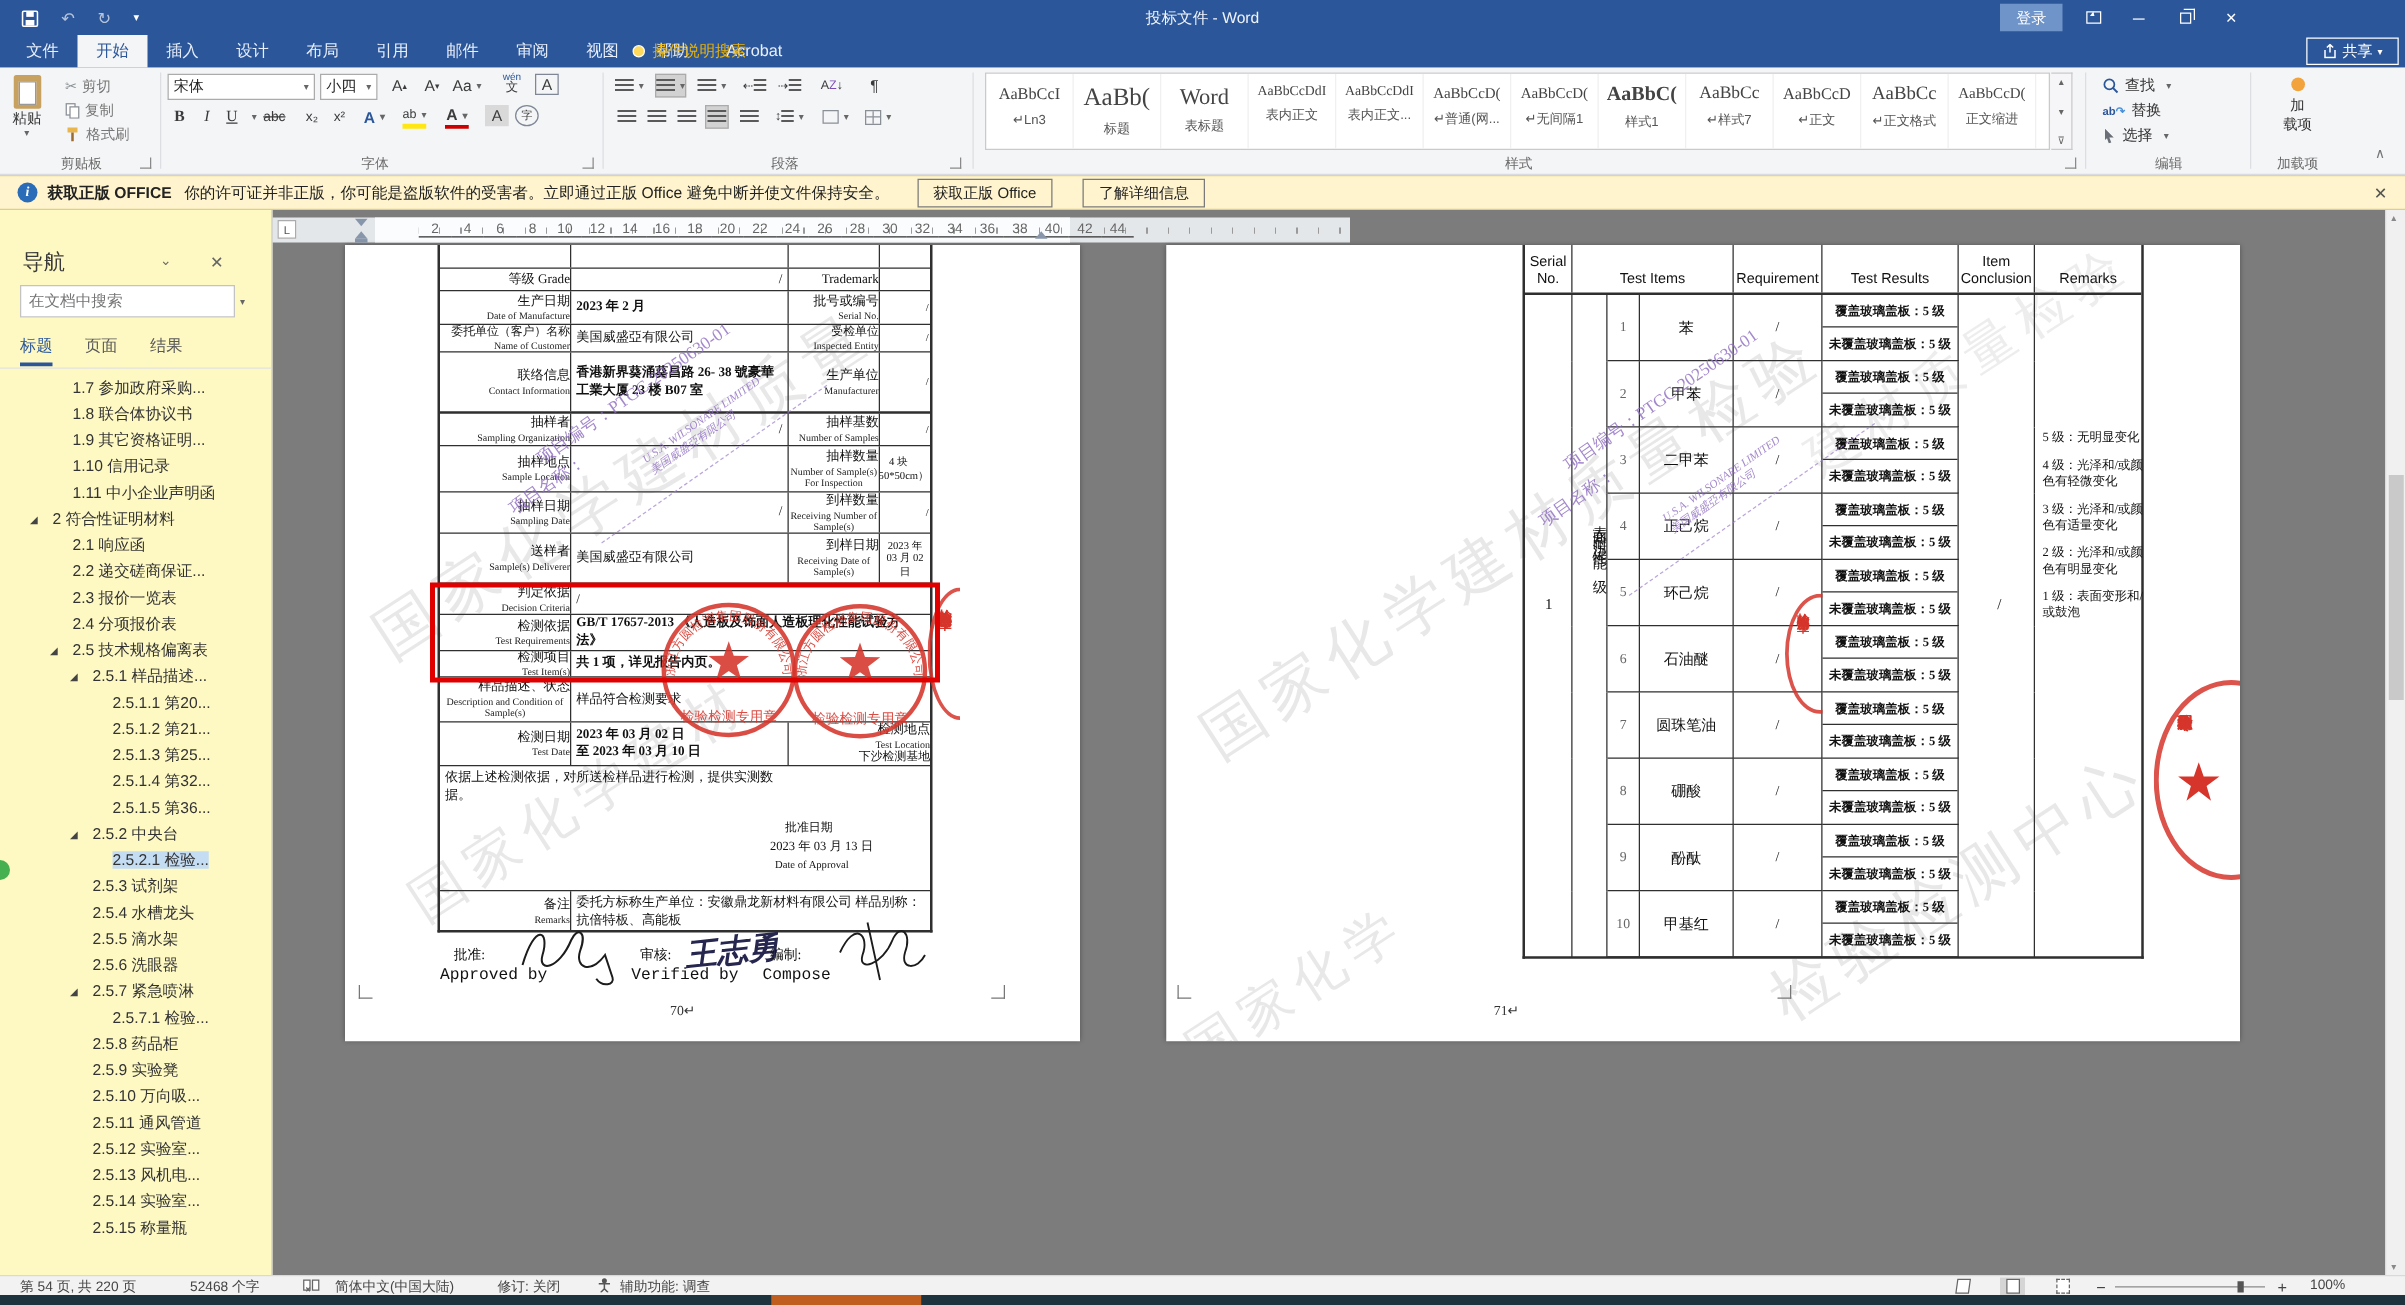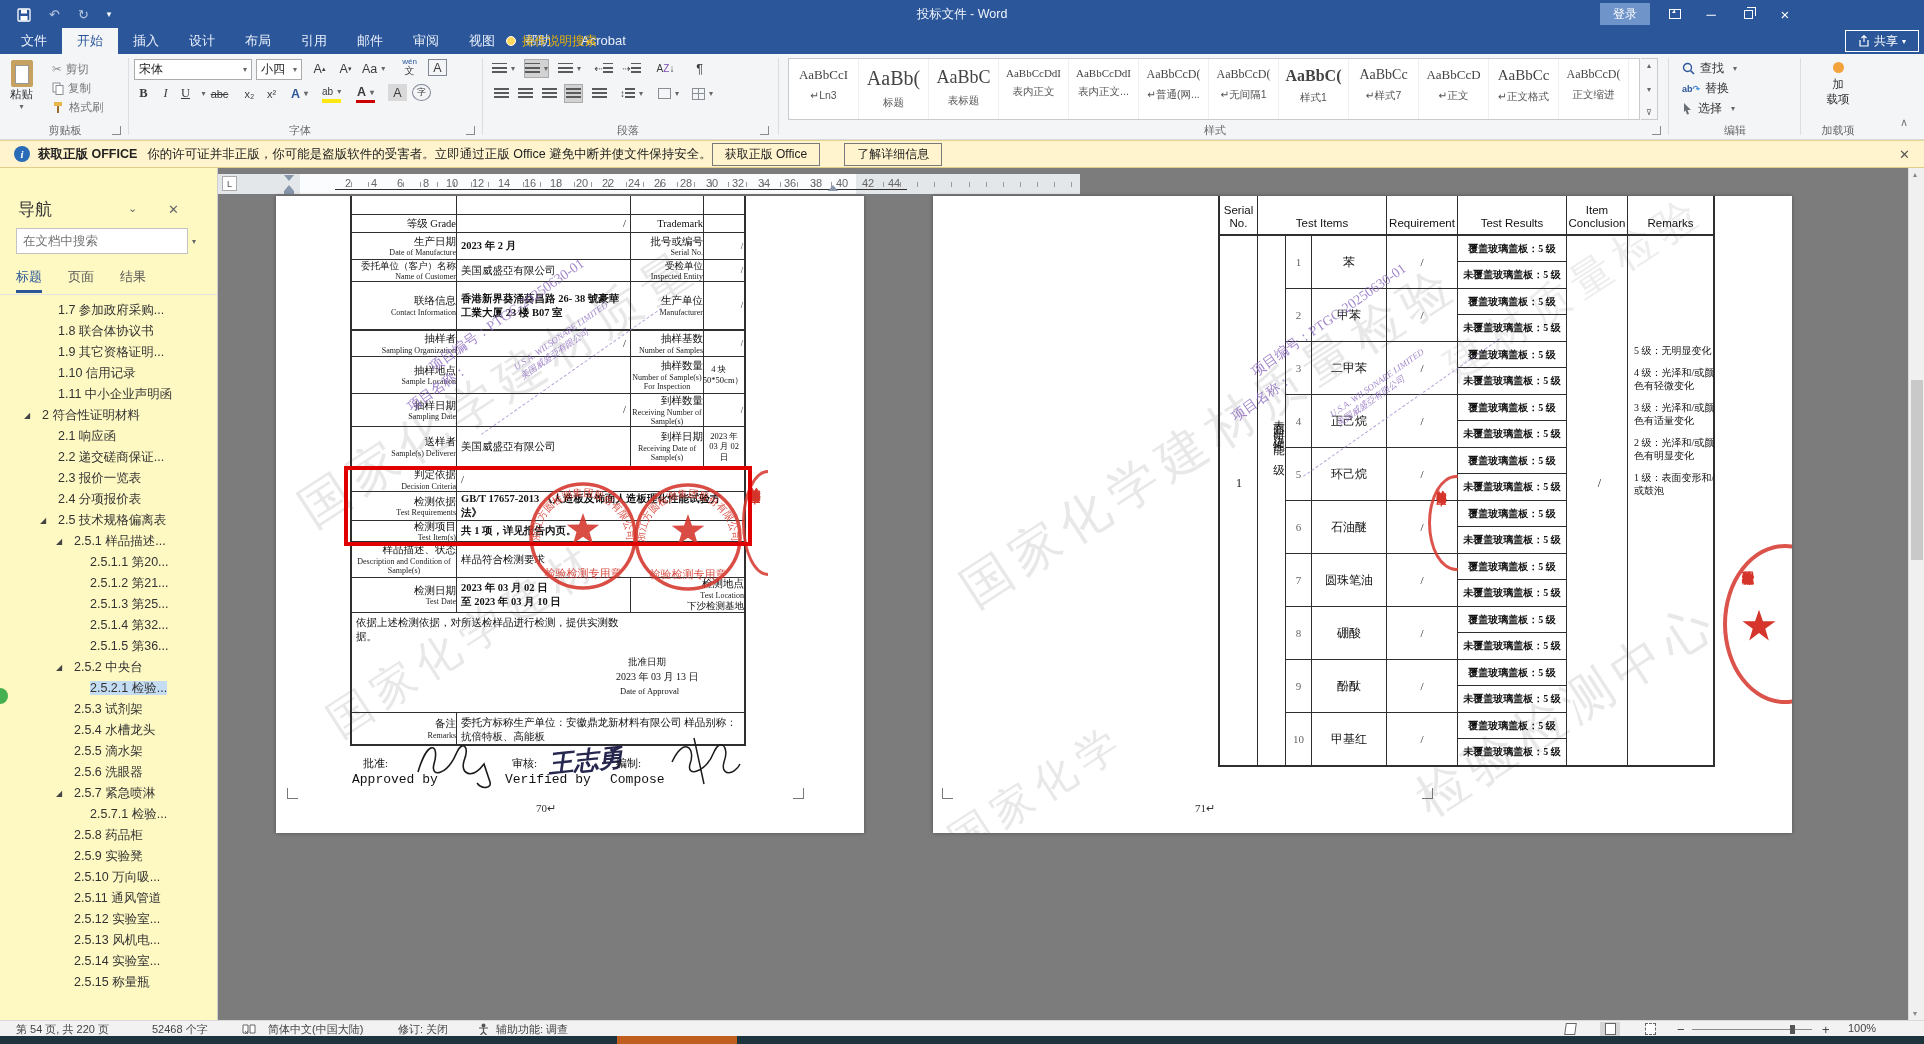--- a/index.html
+++ b/index.html
@@ -47,21 +47,21 @@
 .st-name{font-size:10.5px;color:#555;margin-top:6px;font-family:"Liberation Sans",sans-serif;white-space:nowrap}
 .f11{font-size:11px}.f12{font-size:12px}.f13{font-size:13px}.f14{font-size:14px}.f15{font-size:15px}.f16{font-size:16px;font-weight:bold}.f18{font-size:18px}.f20{font-size:20px}
 #stscroll{position:absolute;left:1641px;top:4px;width:17px;height:62px;border:1px solid #c9cacd;border-left:none;background:#f6f6f8;display:flex;flex-direction:column;align-items:center;justify-content:space-between;padding:2px 0;font-size:8px;color:#666}
 .edrow{position:absolute;display:flex;align-items:center;gap:5px;font-size:12px;color:#333}
 .orangedot{width:11px;height:11px;border-radius:50%;background:#f2a33c;display:inline-block}
 .collapse{position:absolute;left:1900px;top:62px;color:#777;font-size:11px}
 
 #msgbar{position:absolute;left:0;top:140px;width:1924px;height:28px;background:#fff4cd;border-top:1px solid #e8d48b;border-bottom:1px solid #e0cd86;display:flex;align-items:center;font-size:12.5px;color:#222}
 .infoc{width:16px;height:16px;border-radius:50%;background:#2b6cb8;color:#fff;font-family:"Liberation Serif",serif;font-style:italic;font-weight:bold;text-align:center;line-height:16px;font-size:11px;margin:0 8px 0 14px}
 .mbbold{font-weight:bold;margin-right:10px;white-space:nowrap}
-.mbtext{white-space:nowrap}
+.mbtext{margin-right:22px;white-space:nowrap}
 .mbbtn{border:1px solid #7a7a7a;padding:2px 12px;margin-right:24px;font-size:12px;white-space:nowrap;background:transparent}
 .mbclose{position:absolute;right:14px;color:#555;font-size:13px}
 
 #navpane{position:absolute;left:0;top:168px;width:218px;height:852px;background:#fef9c3;border-right:1px solid #cfcfcf;overflow:hidden}
 #navtitle{position:absolute;left:18px;top:30px;font-size:17px;color:#3a3a3a}
 .navtop{position:absolute;top:34px;font-size:11px;color:#666}
 #navsearch{position:absolute;left:16px;top:60px;width:172px;height:26px;background:#fff;border:1px solid #c3c3c3;display:flex;align-items:center}
 #navsearch input{border:none;outline:none;flex:1;font-size:12.5px;color:#555;padding:0 6px;background:transparent;font-family:"Liberation Sans",sans-serif}
 .navtabs{position:absolute;left:16px;top:100px;display:flex;gap:26px;font-size:13px;color:#595959}
 .navtab.on{color:#2b579a;border-bottom:3px solid #2b579a;padding-bottom:4px}
@@ -345,21 +345,21 @@
           <div class="st-sample f13">AaBbCcI</div>
           <div class="st-name">↵Ln3</div>
         </div>
 
         <div class="stitem">
           <div class="st-sample f20">AaBb(</div>
           <div class="st-name">标题</div>
         </div>
 
         <div class="stitem">
-          <div class="st-sample f18">AaBbC</div>
+          <div class="st-sample f18">Word</div>
           <div class="st-name">表标题</div>
         </div>
 
         <div class="stitem">
           <div class="st-sample f11">AaBbCcDdI</div>
           <div class="st-name">表内正文</div>
         </div>
 
         <div class="stitem">
           <div class="st-sample f11">AaBbCcDdI</div>

